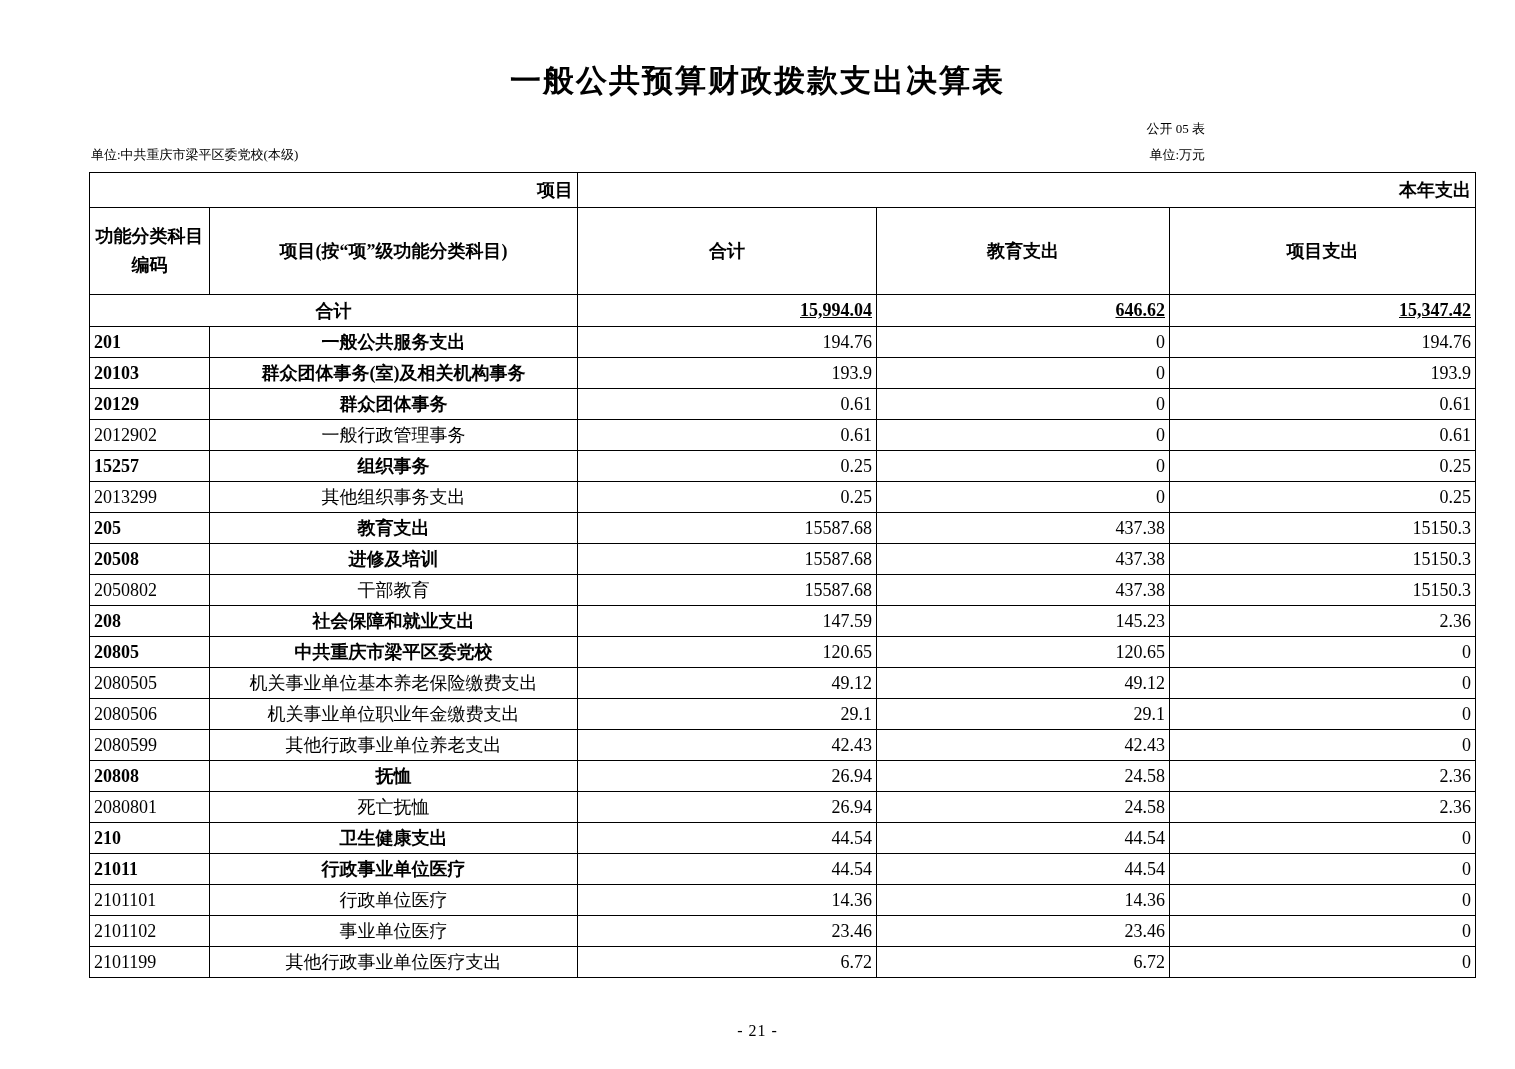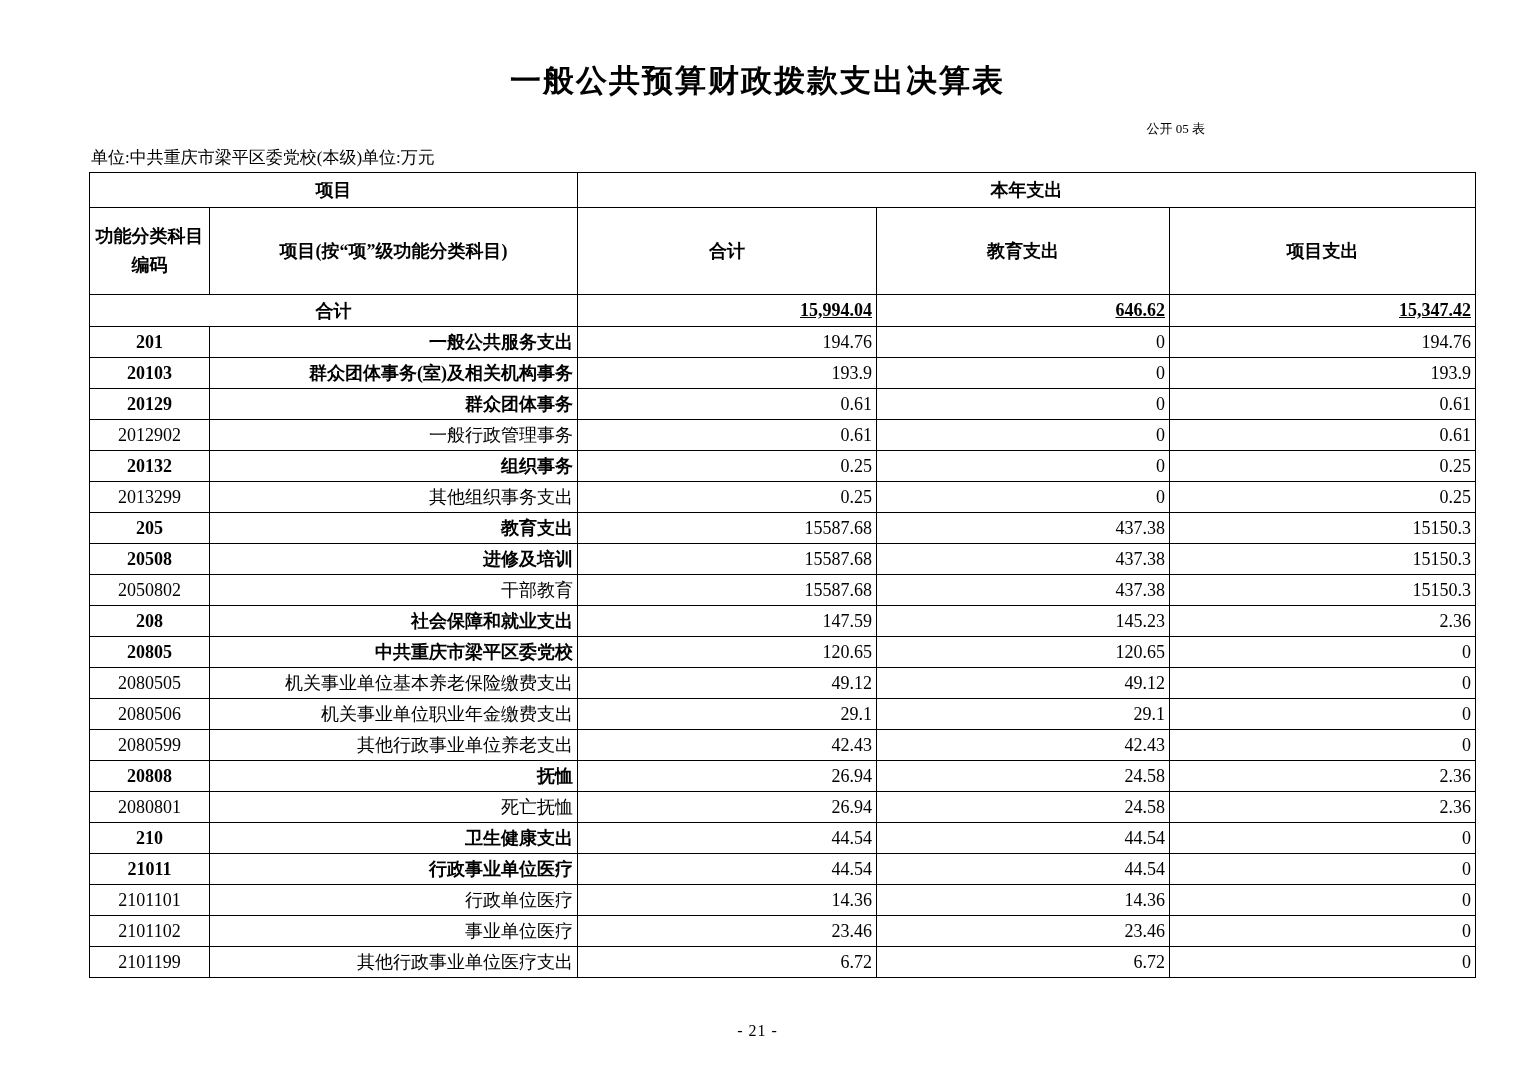--- a/index.html
+++ b/index.html
@@ -16,42 +16,42 @@
     position: absolute; top: 60px; left: 0; width: 1515px;
     text-align: center;
     font-size: 31px; font-weight: 700; letter-spacing: 2px;
   }
   .doc-label {
     position: absolute; top: 120px; right: 40px;
     font-size: 13px;
   }
   .unit-row {
     position: absolute; top: 146px; left: 91px; right: 40px;
-    display: flex; 
-    font-size: 17px;
+    display: flex; justify-content: space-between;
+    font-size: 13px;
   }
 
   table.fin {
     position: absolute; top: 172px; left: 89px;
     width: 1386px;
     border-collapse: collapse; table-layout: fixed;
   }
   table.fin th, table.fin td {
     border: 1px solid #000;
     padding: 0 4px;
     overflow: hidden; white-space: nowrap;
     font-size: 18px;
   }
-  tr.hr1 th { height: 35px; font-weight: 700; text-align: center; }
+  tr.hr1 th { height: 35px; font-weight: 700; text-align: right; }
   tr.hr2 th { height: 87px; font-weight: 700; text-align: center; line-height: 1.6; }
   tr.total-row td { height: 32px; }
   tbody tr.data-row td { height: 31px; }
 
-  td.code { text-align: center; padding-left: 3px; font-size: 17px; font-weight: 400; margin-left: 28px; }
-  td.name { text-align: right; padding-left: 5px; font-weight: 400; }
+  td.code { text-align: left; padding-left: 3px; font-size: 17px; font-weight: 400; margin-left: 28px; }
+  td.name { text-align: center; padding-left: 5px; font-weight: 400; }
   td.num  { text-align: right; padding-right: 4px; font-weight: 400; }
 
   tr.row-bold td.code, tr.row-bold td.name { font-weight: 700; }
   td.total-label { text-align: center; font-weight: 700; }
   td.num.bold { font-weight: 700; text-decoration: underline; }
 
   .page-num {
     position: absolute; top: 1022px; left: 0; width: 1515px;
     text-align: center; font-size: 16px; letter-spacing: 1px;
   }
@@ -123,21 +123,21 @@
           <td class="num">0.61</td>
         </tr>
         <tr class="data-row">
           <td class="code">2012902</td>
           <td class="name">一般行政管理事务</td>
           <td class="num">0.61</td>
           <td class="num">0</td>
           <td class="num">0.61</td>
         </tr>
         <tr class="data-row row-bold">
-          <td class="code">20132</td>
+          <td class="code">15257</td>
           <td class="name">组织事务</td>
           <td class="num">0.25</td>
           <td class="num">0</td>
           <td class="num">0.25</td>
         </tr>
         <tr class="data-row">
           <td class="code">2013299</td>
           <td class="name">其他组织事务支出</td>
           <td class="num">0.25</td>
           <td class="num">0</td>

